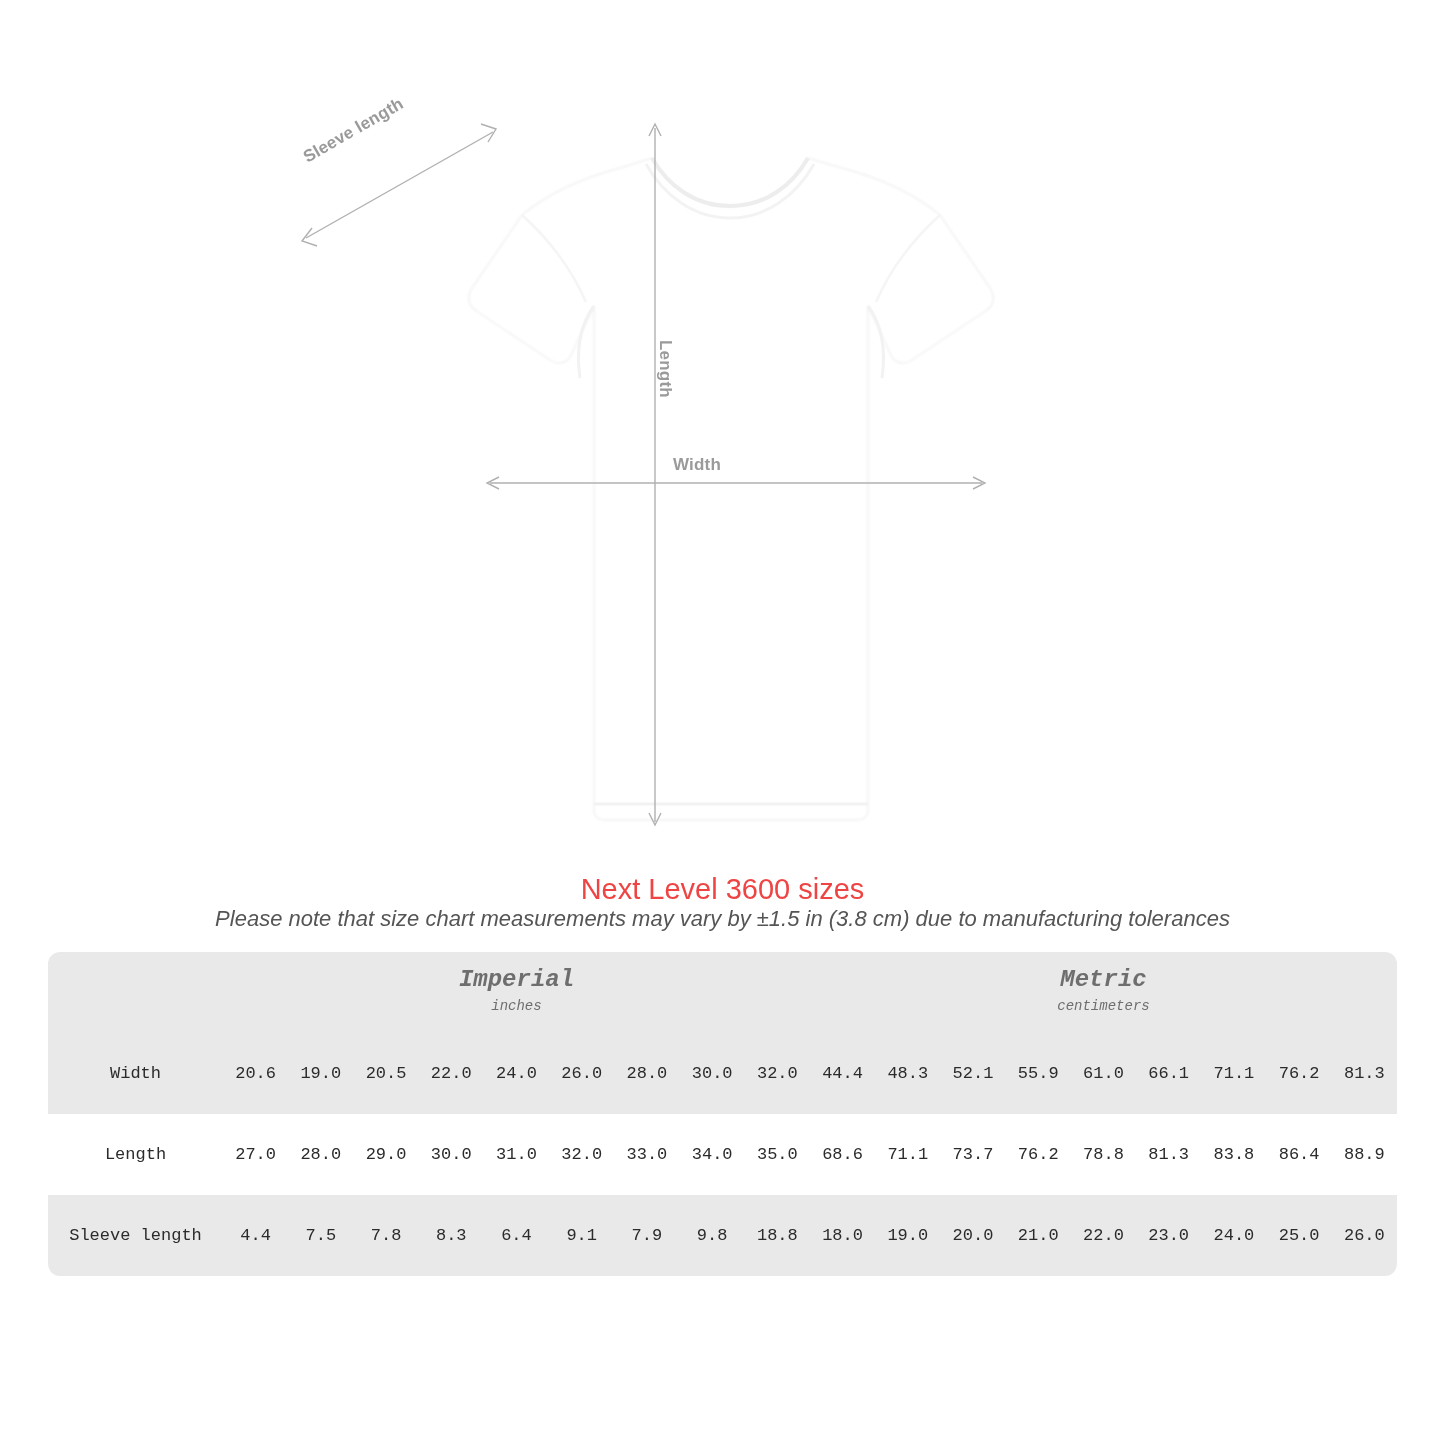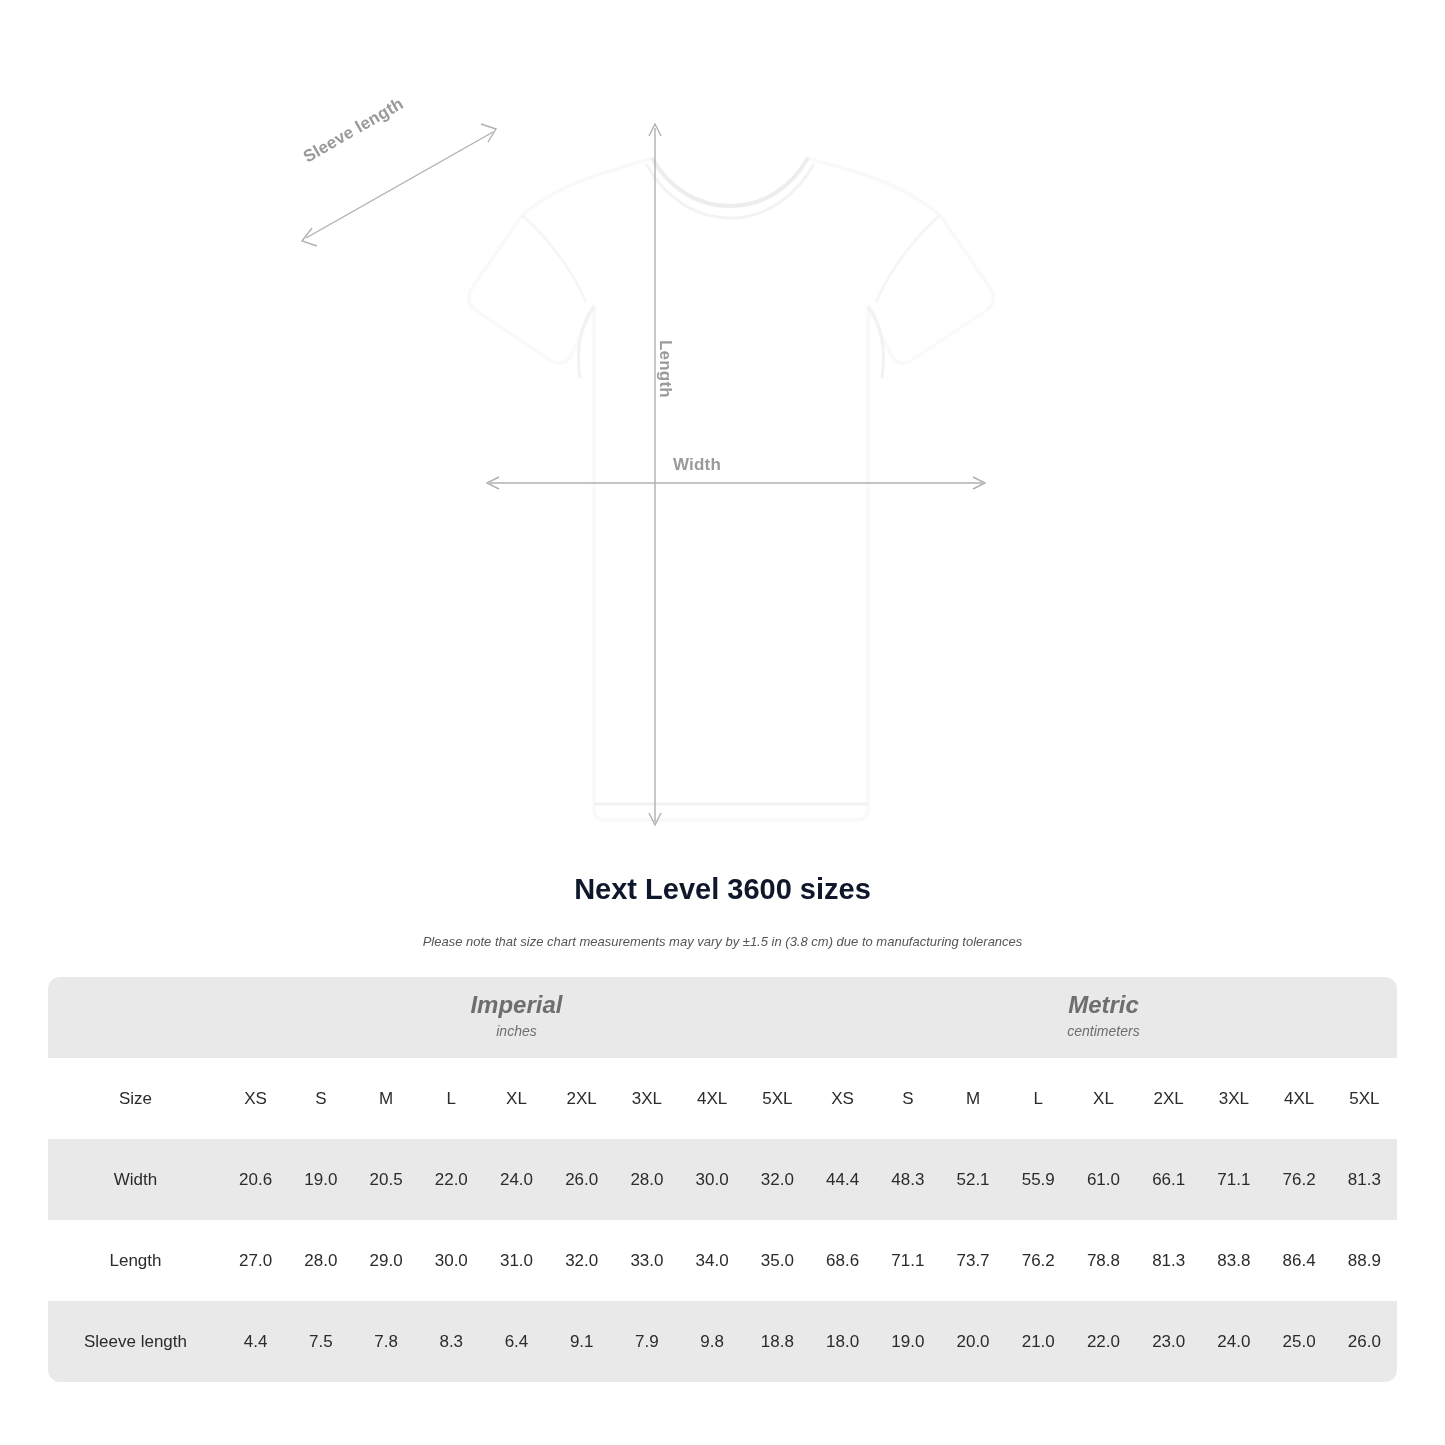--- a/index.html
+++ b/index.html
@@ -57,37 +57,38 @@
   }
   .label-width {
     left: 673px;
     top: 455px;
   }
 
   
   .title {
     text-align: center;
     font-size: 29px;
-    font-weight: bold;
-    color: #0f172a;
+    font-weight: normal;
+    color: #ef4444;
     margin-top: 18px;
   }
   .subtitle {
     text-align: center;
-    font-size: 13px;
+    font-size: 22px;
     font-style: italic;
     color: #555;
-    margin-top: 28px;
+    margin-top: 0;
   }
 
   
   .table-wrap {
-    margin: 28px 48px 0 48px;
+    margin: 20px 48px 0 48px;
     border-radius: 12px;
     overflow: hidden;
+    font-family: Liberation Mono, monospace;
   }
   table.size-table {
     width: 100%;
     border-collapse: collapse;
     table-layout: fixed;
   }
   table.size-table td, table.size-table th {
     text-align: center;
     font-size: 17px;
     color: #2b2b2b;
@@ -217,41 +218,20 @@
           <td class="unit-head" colspan="9">
             <div class="unit-system">Imperial</div>
             <div class="unit-unit">inches</div>
           </td>
           <td class="unit-head" colspan="9">
             <div class="unit-system">Metric</div>
             <div class="unit-unit">centimeters</div>
           </td>
         </tr>
 
-        <tr class="row-white">
-          <td class="rowhead">Size</td>
-          <td class="colhead">XS</td>
-          <td class="colhead">S</td>
-          <td class="colhead">M</td>
-          <td class="colhead">L</td>
-          <td class="colhead">XL</td>
-          <td class="colhead">2XL</td>
-          <td class="colhead">3XL</td>
-          <td class="colhead">4XL</td>
-          <td class="colhead">5XL</td>
-          <td class="colhead">XS</td>
-          <td class="colhead">S</td>
-          <td class="colhead">M</td>
-          <td class="colhead">L</td>
-          <td class="colhead">XL</td>
-          <td class="colhead">2XL</td>
-          <td class="colhead">3XL</td>
-          <td class="colhead">4XL</td>
-          <td class="colhead">5XL</td>
-        </tr>
 
         <tr class="row-grey">
           <td class="rowhead">Width</td>
           <td>20.6</td>
           <td>19.0</td>
           <td>20.5</td>
           <td>22.0</td>
           <td>24.0</td>
           <td>26.0</td>
           <td>28.0</td>

